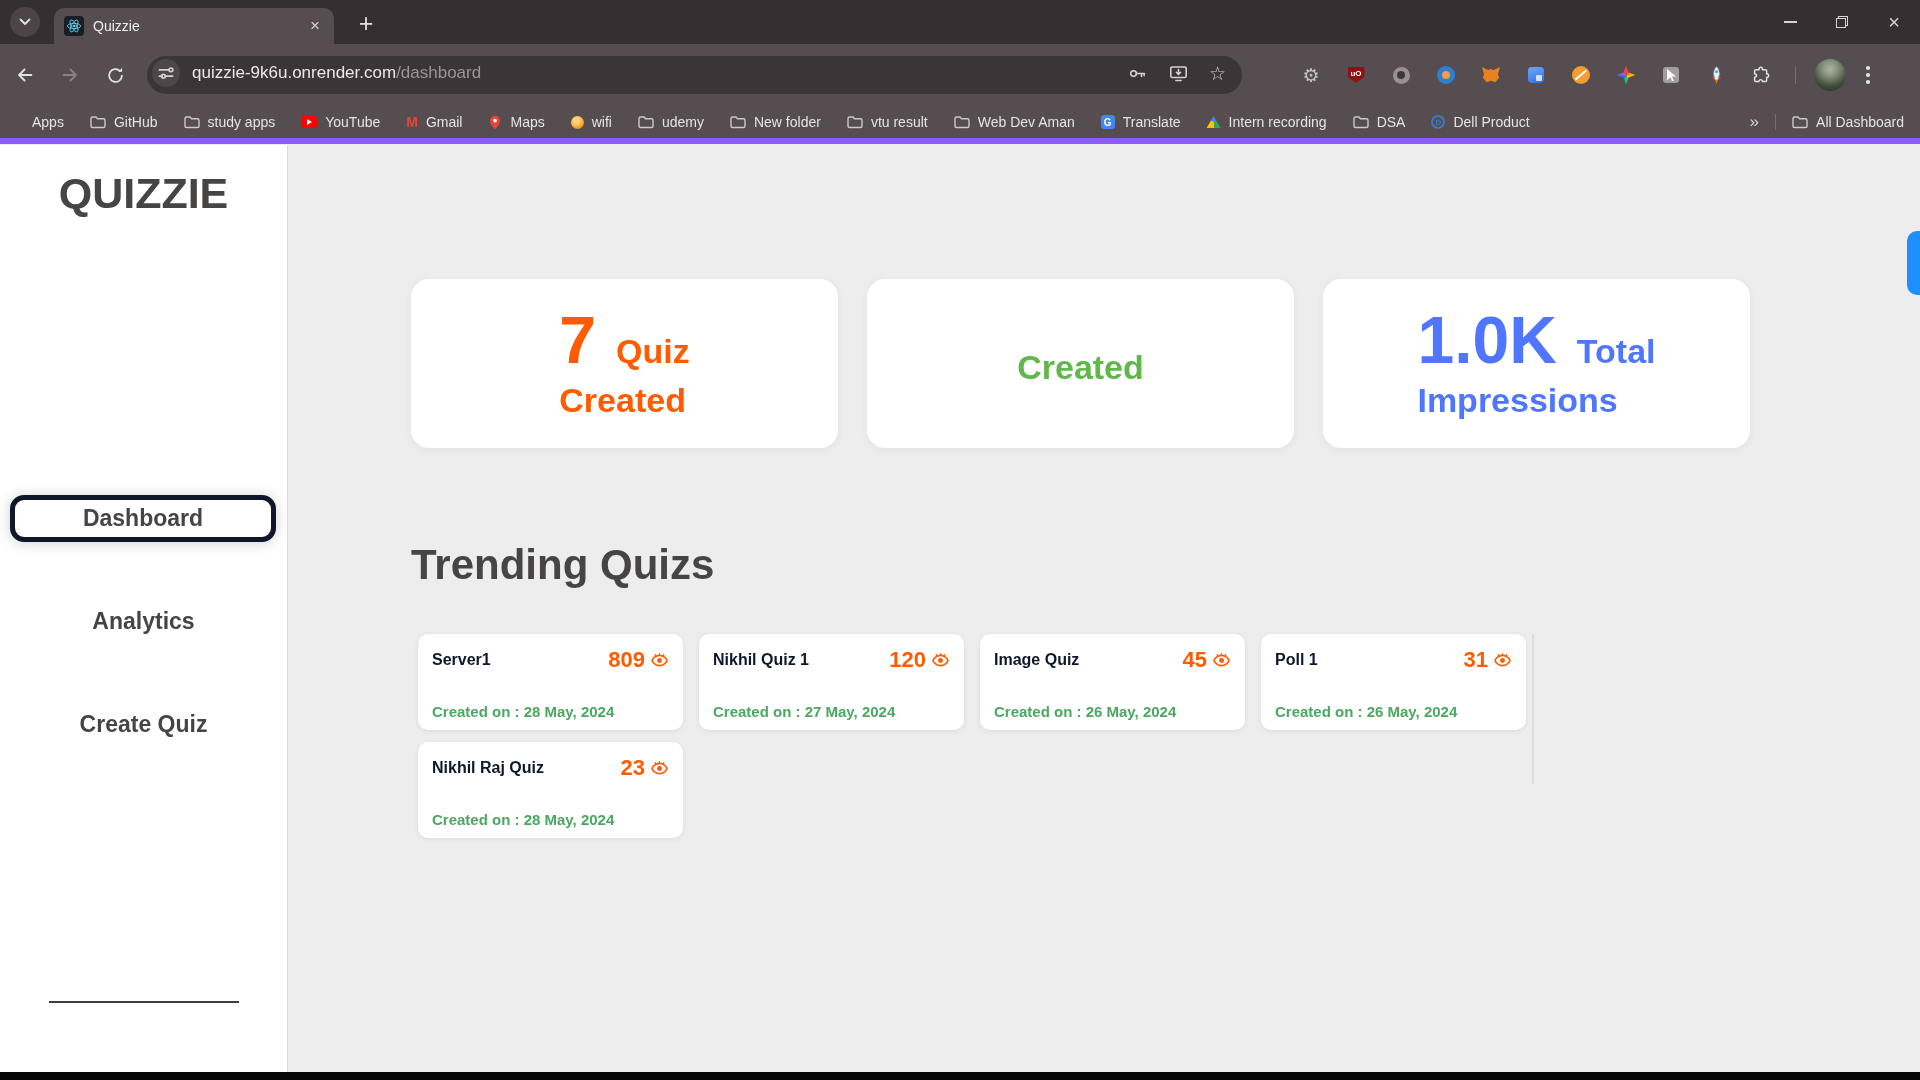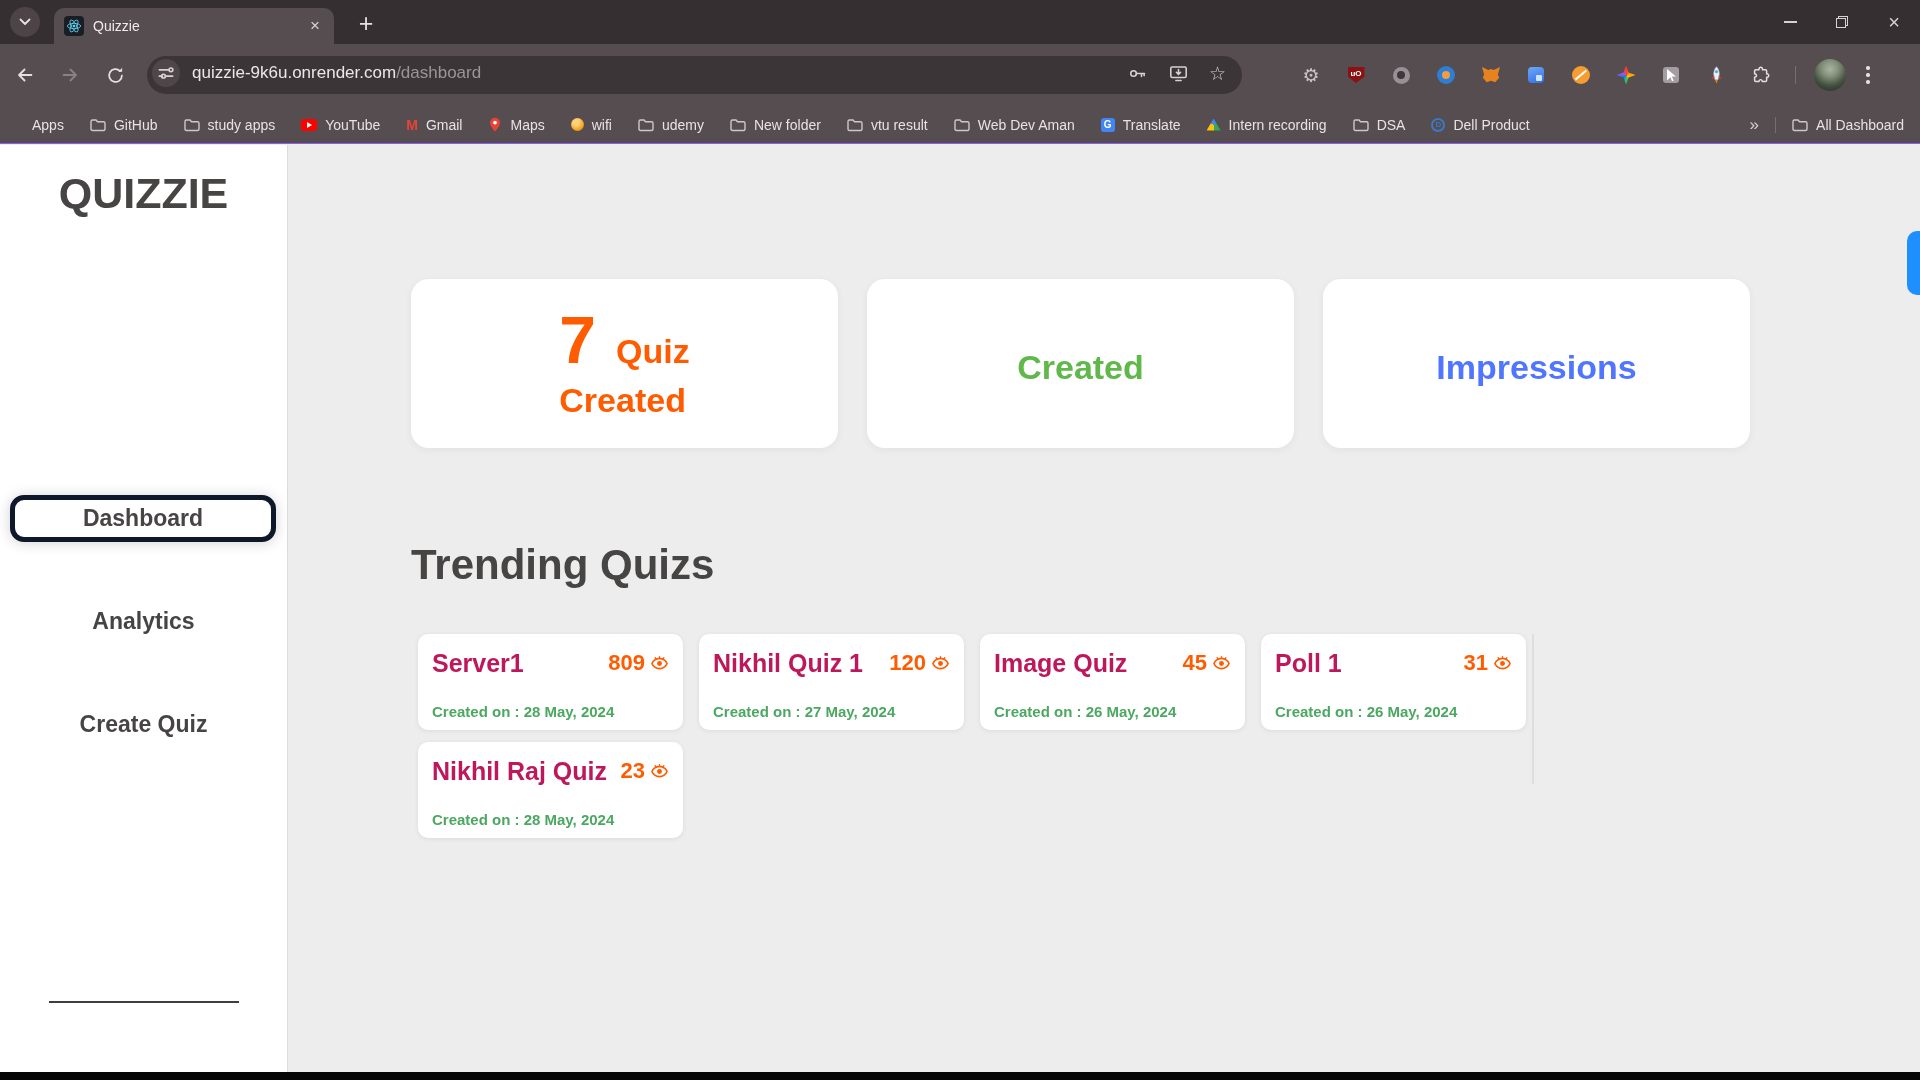--- a/index.html
+++ b/index.html
@@ -67,21 +67,21 @@
   .ext-hand i { position:absolute; left:4px; top:2px; width:9px; height:12px; background:#fff;
     clip-path:polygon(0 0,100% 62%,55% 62%,75% 100%,55% 100%,38% 68%,0 95%); }
   .tool-divider { width:1px; height:18px; background:#766E71; margin-left:23px; }
   .avatar { width:32px; height:32px; border-radius:50%; margin-left:18px; cursor:pointer;
     background:radial-gradient(circle at 50% 32%,#A9B3A0 0%,#7C8A74 40%,#55624F 70%,#3A463B 100%);
     box-shadow:inset 0 -8px 10px rgba(20,30,20,.45); }
   .menu-dots { display:flex; flex-direction:column; gap:3.5px; padding:0 10px; margin-left:10px; cursor:pointer; }
   .menu-dots i { width:3.5px; height:3.5px; border-radius:50%; background:#E6DFE2; }
 
   .bookmarks { position:absolute; top:106px; left:0; right:0; height:38px; background:#554D50;
-    border-bottom:1px solid #8b5cf6; display:flex; align-items:center; padding:0 16px;
+    border-bottom:6px solid #8b5cf6; display:flex; align-items:center; padding:0 16px;
     gap:26px; font-size:14px; color:#E8E2E4; }
   .bm { display:flex; align-items:center; gap:8px; white-space:nowrap; cursor:pointer; }
   .bm-right { margin-left:auto; display:flex; align-items:center; gap:16px; }
   .bm-overflow { font-size:17px; color:#D8D1D4; cursor:pointer; }
   .bm-divider { width:1px; height:16px; background:#766E71; }
   .ic-apps { display:grid; grid-template-columns:repeat(3,4px); grid-auto-rows:4px; gap:1px; }
   .ic-yt { width:16px; height:12px; border-radius:3px; background:#FF0000; display:flex; align-items:center; justify-content:center; }
   .ic-yt i { width:0; height:0; border-left:5px solid #fff; border-top:3px solid transparent; border-bottom:3px solid transparent; }
   .ic-gmail { color:#EA4335; font-weight:900; font-size:14px; line-height:1; }
   .ic-wifi { width:13px; height:13px; border-radius:50%; background:radial-gradient(circle at 40% 35%,#FFD27A 0 25%,#F5A623 60%,#D87B12); }
@@ -119,21 +119,21 @@
   .stat-line2 { font-size:34px; font-weight:bold; margin-top:8px; }
   .stat-orange { color:#FF5C01; }
   .stat-green { color:#60B84B; }
   .stat-blue { color:#5076FF; }
 
   .trending-title { position:absolute; left:122px; top:396px; font-size:42px; font-weight:bold; color:#474444; }
   .quiz-grid { position:absolute; left:129px; top:489px; display:grid; grid-template-columns:repeat(4,265px); gap:12px 16px; align-items:start; }
   .quiz-card { background:#fff; border-radius:10px; box-shadow:0 1px 5px rgba(0,0,0,.08);
     padding:13px 14px 10px; min-height:96px; display:flex; flex-direction:column; justify-content:space-between; }
   .quiz-head { display:flex; align-items:center; gap:6px; }
-  .quiz-name { font-size:25px; font-weight:bold; color:#be185d; flex:1; line-height:1.3; }
+  .quiz-name { font-size:16px; font-weight:bold; color:#0f172a; flex:1; line-height:1.3; }
   .quiz-views { font-size:22px; font-weight:bold; color:#FF5C01; display:flex; align-items:center; gap:5px; flex:none; }
   .quiz-date { font-size:15px; font-weight:bold; color:#4BA860; margin-top:12px; }
   .scroll-line { position:absolute; left:1243px; top:489px; width:2px; height:150px; background:#DEDEDE; }
   .side-pill { position:absolute; right:0; top:86px; width:13px; height:64px; background:#1E8FFF; border-radius:10px 0 0 10px; cursor:pointer; }
   .bottom-bar { position:absolute; left:0; right:0; bottom:0; height:8px; background:#060606; z-index:60; }
 </style>
 </head>
 <body>
 
 <svg style="position:absolute;width:0;height:0" aria-hidden="true">
@@ -450,20 +450,24 @@
           <div class="stat-line2">Created</div>
         </div>
       </div>
       <div class="stat-card">
         <div class="stat-inner stat-green">
           <div class="stat-line2">Created</div>
         </div>
       </div>
       <div class="stat-card">
         <div class="stat-inner stat-blue">
+          <div class="stat-line1">
+            <span class="stat-num">1.0K</span>
+            <span class="stat-lbl">Total</span>
+          </div>
           <div class="stat-line2">Impressions</div>
         </div>
       </div>
     </div>
 
     <div class="trending-title">Trending Quizs</div>
 
     <div class="quiz-grid">
       <div class="quiz-card">
         <div class="quiz-head">

